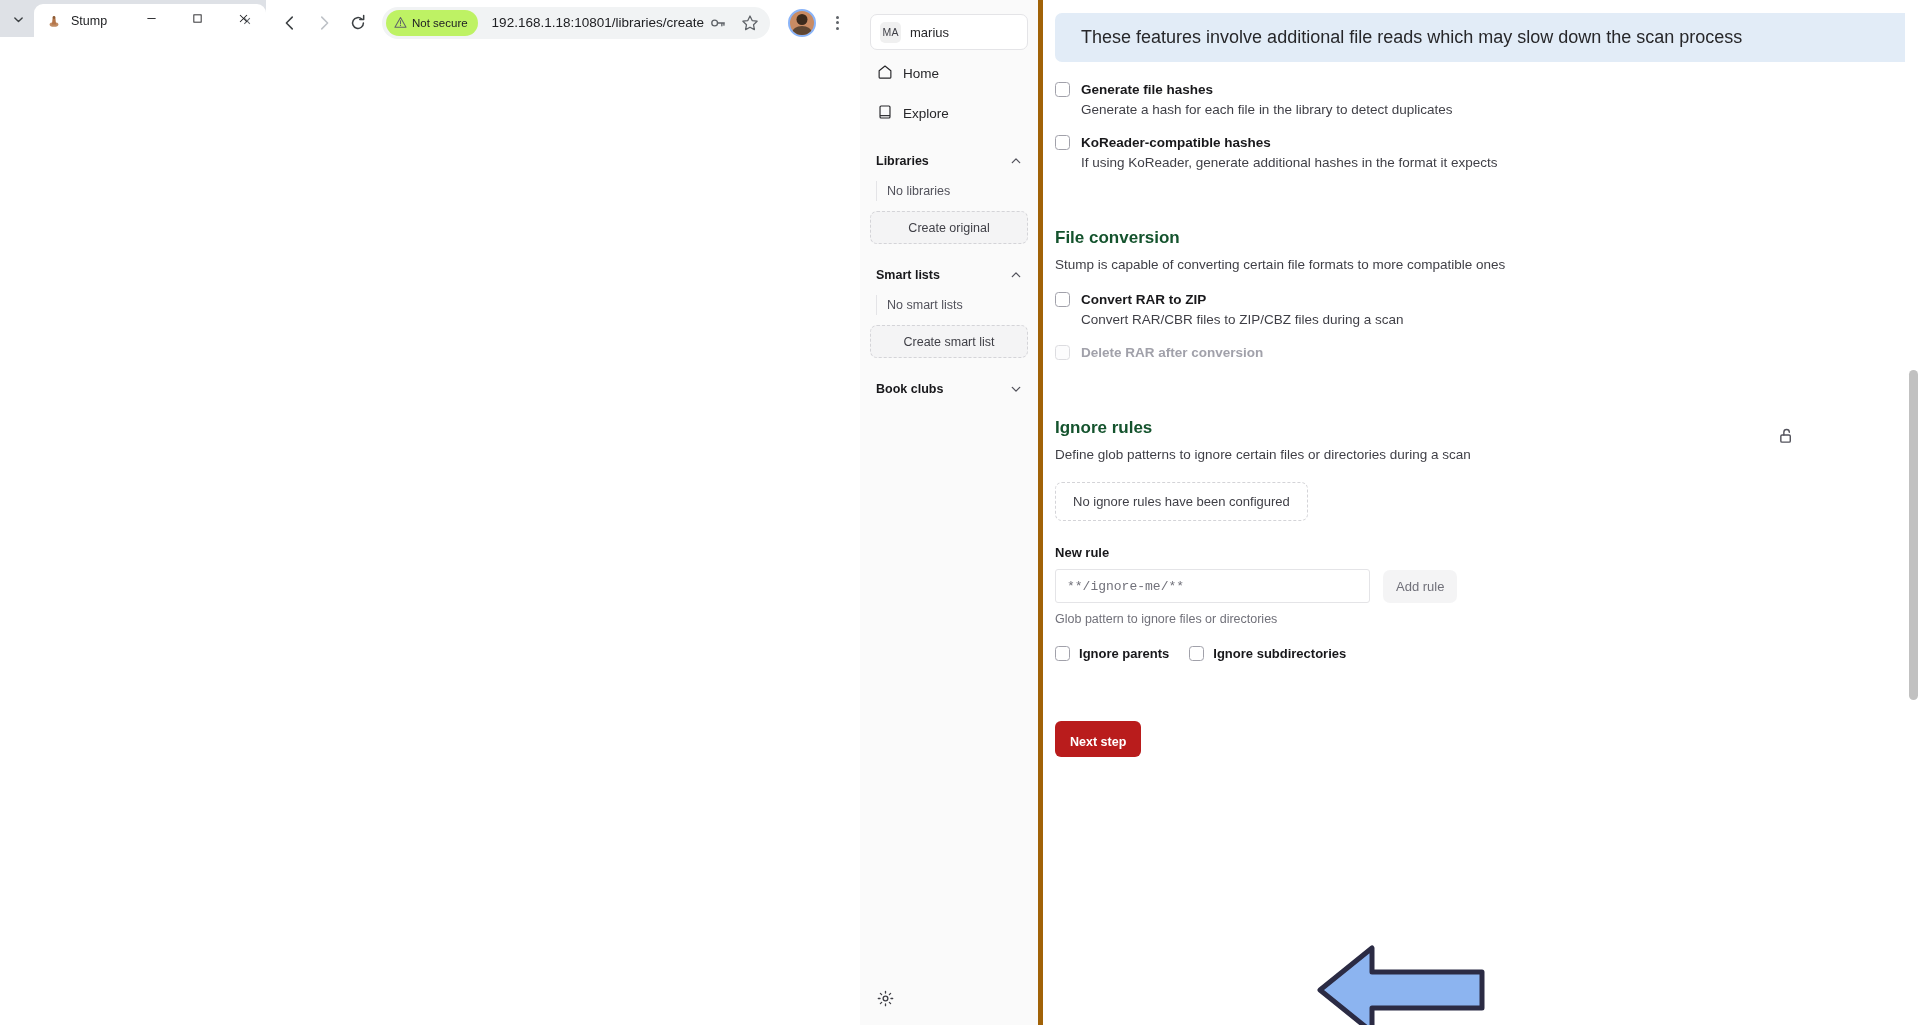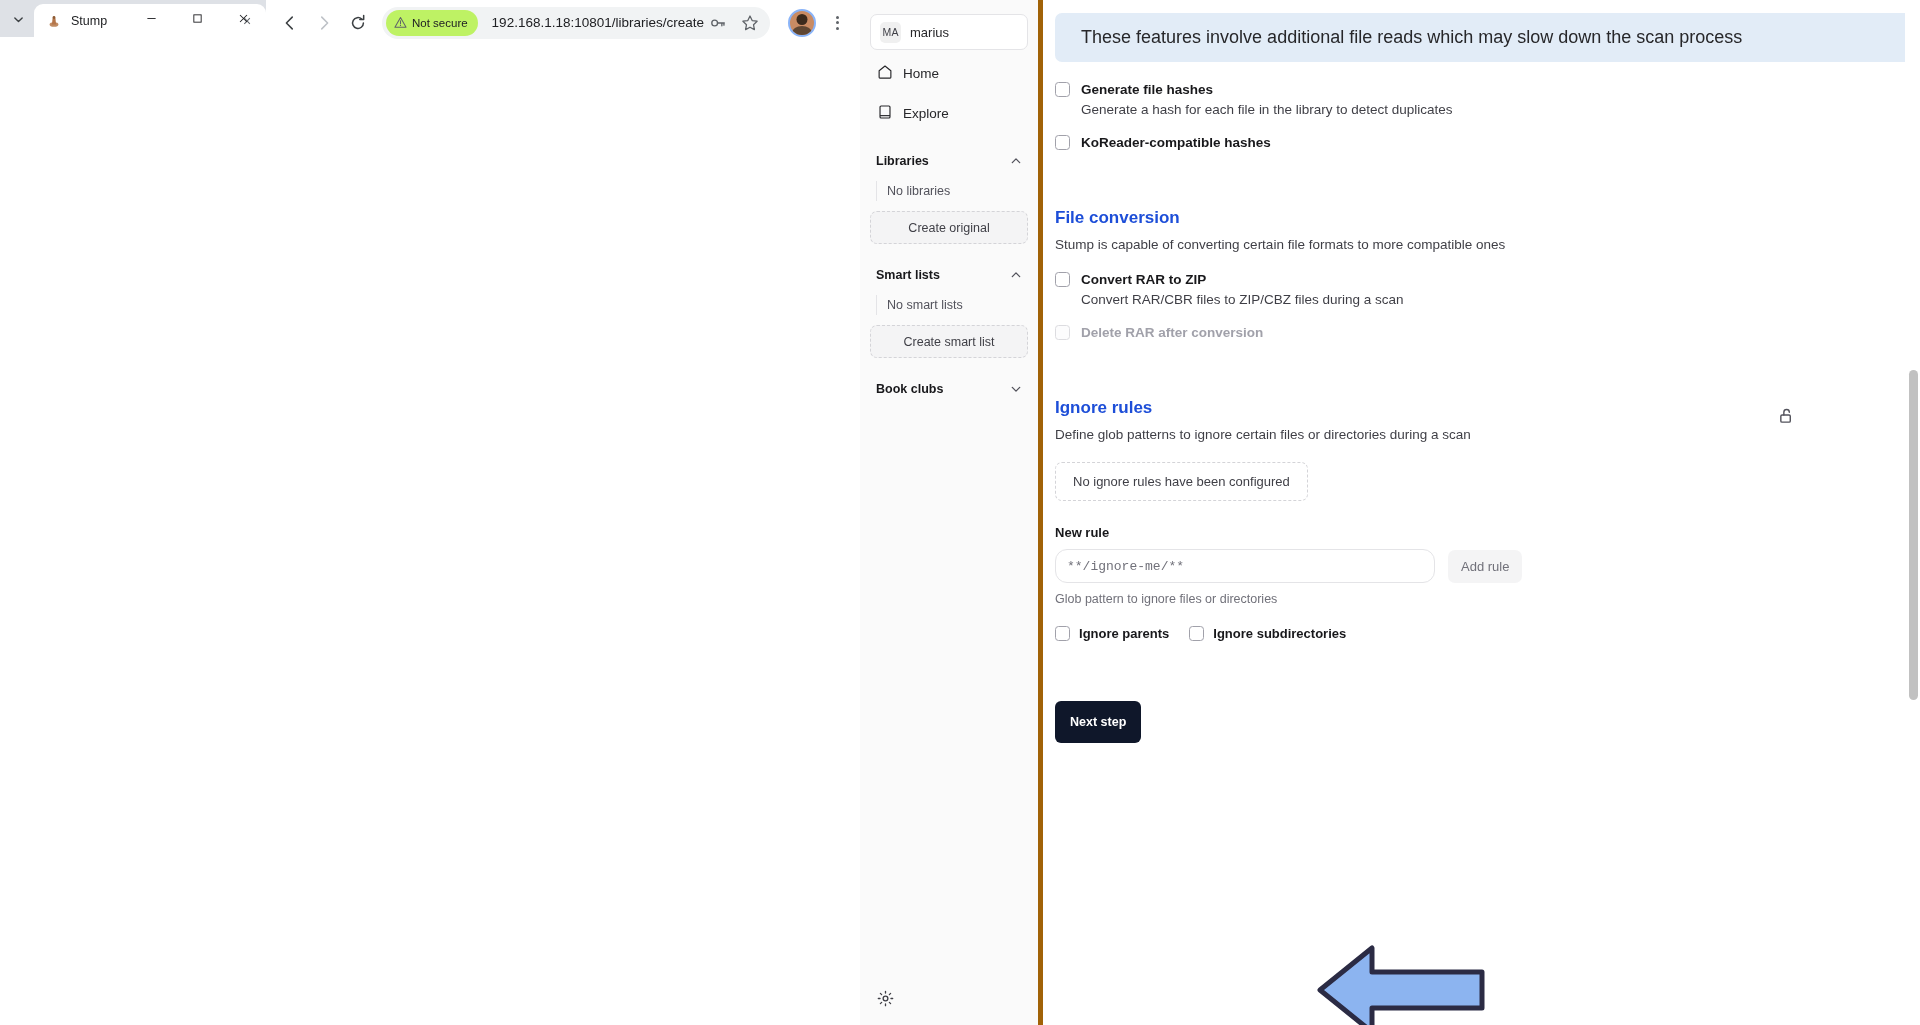--- a/index.html
+++ b/index.html
@@ -193,58 +193,58 @@
     margin: 5px 0 0 26px;
   }
   .opt-desc.muted { color: #a1a1aa; }
   .opt-group > .opt-block + .opt-block { margin-top: 18px; }
 
   .sec-head-wrap {
     display: flex; align-items: flex-start;
     margin: 58px 0 0 12px; width: 740px;
   }
   .sec-head-text { flex: 1; }
-  .sec-title { font-size: 17px; font-weight: bold; color: #1d4ed8; }
+  .sec-title { font-size: 17px; font-weight: bold; color: #14532d; }
   .sec-sub { font-size: 13.5px; color: #3f3f46; margin-top: 9px; }
   .lock-slot { padding-top: 9px; color: #52525b; flex: none; }
 
   .rules-empty {
     margin: 20px 0 0 12px; display: inline-block;
     border: 1px dashed #d4d4d8; border-radius: 7px;
     padding: 11px 17px; font-size: 13px; color: #3f3f46;
     background: #ffffff;
   }
 
   .field-label {
     font-size: 13px; font-weight: bold; color: #18181b;
     margin: 24px 0 0 12px;
   }
   .field-row { display: flex; align-items: center; gap: 13px; margin: 9px 0 0 12px; }
   .text-input {
-    width: 380px; height: 34px; border: 1px solid #e4e4e7;
-    border-radius: 12px; background: #ffffff; padding: 0 11px;
+    width: 315px; height: 34px; border: 1px solid #e4e4e7;
+    border-radius: 3px; background: #ffffff; padding: 0 11px;
     font-family: "Liberation Mono", monospace; font-size: 13px;
     color: #71717a; outline: none;
   }
   .text-input::placeholder { color: #71717a; }
   .btn-muted {
     height: 33px; padding: 0 13px; border: none; border-radius: 7px;
     background: #f4f4f5; color: #71717a; font-size: 13px;
     font-family: "Liberation Sans", sans-serif; cursor: pointer;
   }
   .field-help { font-size: 12.5px; color: #71717a; margin: 9px 0 0 12px; }
 
   .cbx-inline-row { display: flex; align-items: center; gap: 20px; margin: 20px 0 0 12px; }
   .cbx-inline { display: flex; align-items: center; gap: 9px; cursor: pointer; }
   .cbx-inline-label { font-size: 13px; font-weight: bold; color: #18181b; }
 
   .submit-row { margin: 60px 0 0 12px; position: relative; height: 90px; }
   .btn-primary {
-    height: 42px; padding: 14px 15px; border: none; border-radius: 6px;
-    background: #0f172a; color: #ffffff; font-size: 12.5px; font-weight: bold;
+    height: 36px; padding: 14px 15px; border: none; border-radius: 6px;
+    background: #b91c1c; color: #ffffff; font-size: 12.5px; font-weight: bold;
     font-family: "Liberation Sans", sans-serif; cursor: pointer;
   }
 
   
   .annotation { position: absolute; left: 271px; top: 940px; pointer-events: none; }
 
   
   .scrollbar-track {
     position: absolute; right: 0; top: 0; width: 15px; height: 100%;
     background: #ffffff;
@@ -430,20 +430,21 @@
               <span class="opt-title">Generate file hashes</span>
             </div>
             <div class="opt-desc">Generate a hash for each file in the library to detect duplicates</div>
           </div>
 
           <div class="opt-block">
             <div class="opt-row">
               <span class="cbx"></span>
               <span class="opt-title">KoReader-compatible hashes</span>
             </div>
+            <div class="opt-desc">If using KoReader, generate additional hashes in the format it expects</div>
           </div>
         </div>
 
         
         <div class="sec-head-wrap">
           <div class="sec-head-text">
             <div class="sec-title">File conversion</div>
             <div class="sec-sub">Stump is capable of converting certain file formats to more compatible ones</div>
           </div>
         </div>

